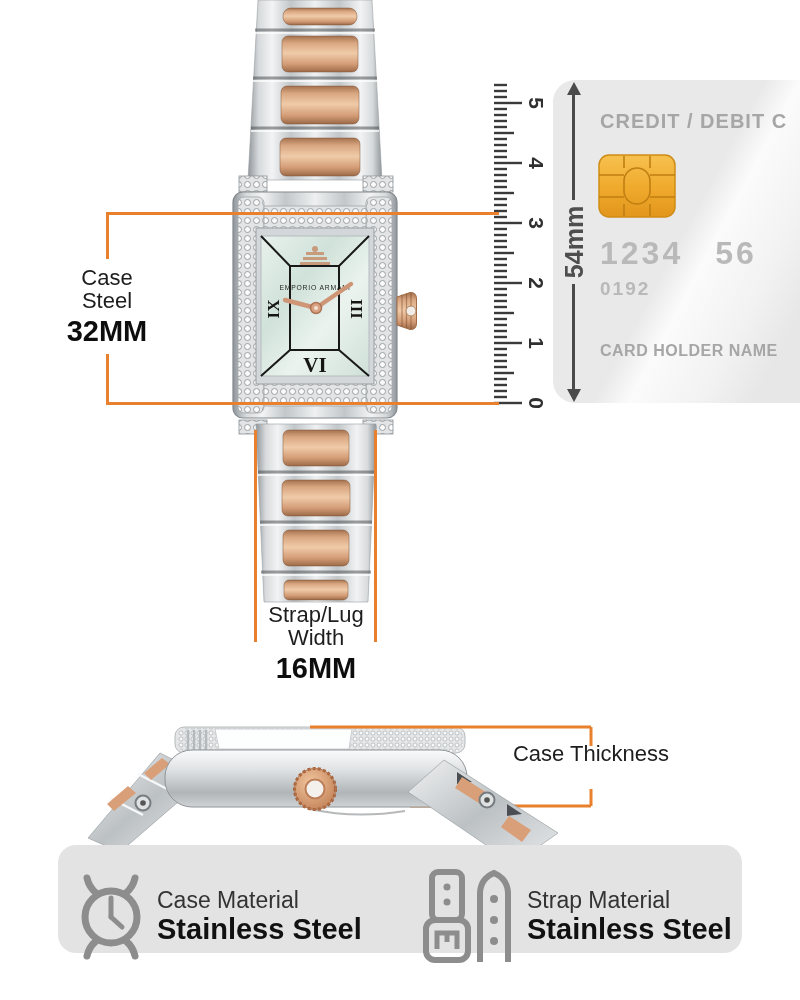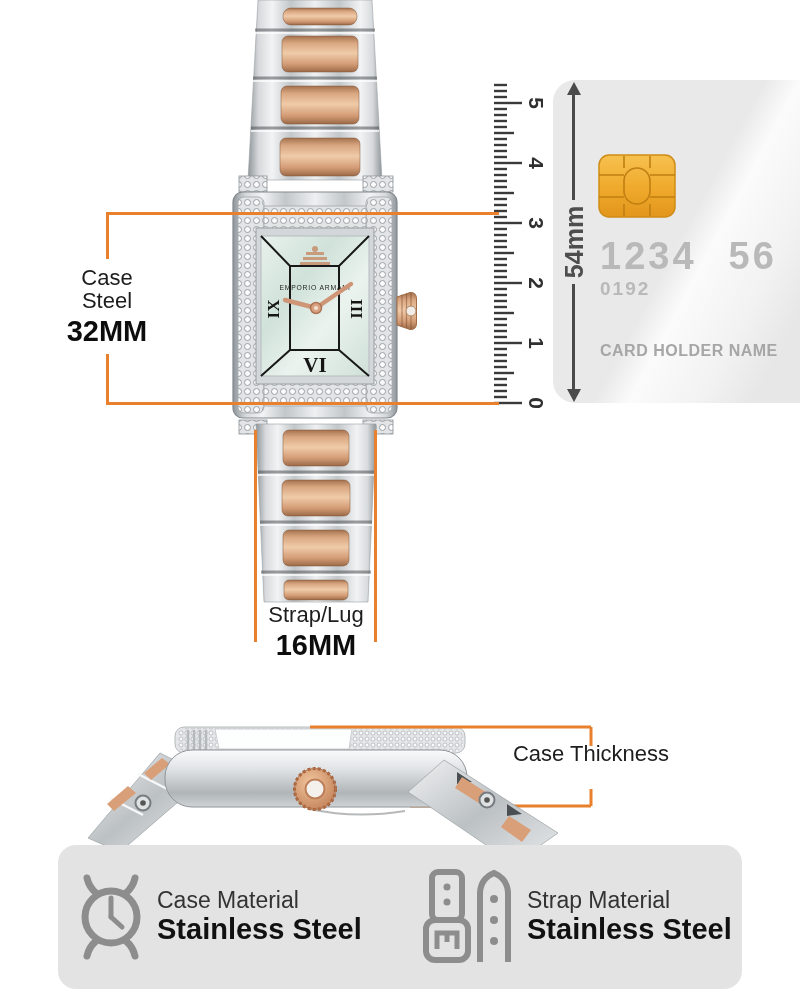--- a/index.html
+++ b/index.html
@@ -23,39 +23,40 @@
   .arrow-head.down{border-top:13px solid #4a4a4a;}
   .card-height-label{position:absolute;left:529px;top:229px;width:90px;height:26px;
       transform:rotate(-90deg);text-align:center;font-size:25px;font-weight:800;color:#4e4e4e;line-height:26px;}
   
   .card{position:absolute;left:553px;top:80px;width:270px;height:323px;border-radius:22px;
         background:linear-gradient(118deg,#e9e9e9 0%,#e9e9e9 48%,#fbfbfb 56%,#f2f2f2 72%,#e7e7e7 84%);
         overflow:hidden;}
   .card .title{position:absolute;left:47px;top:30px;font-size:20px;font-weight:800;
                letter-spacing:1px;color:#a6a6a6;white-space:nowrap;}
   .card .chip{position:absolute;left:45px;top:74px;}
-  .card .numbers{position:absolute;left:47px;top:155px;font-size:38px;font-weight:800;
+  .card .numbers{position:absolute;left:47px;top:155px;font-size:32px;font-weight:800;
                  letter-spacing:3px;color:#b9b9b9;white-space:nowrap;}
   .card .numbers .g2{margin-left:32px;}
   .card .subnum{position:absolute;left:47px;top:198px;font-size:19px;font-weight:800;
                 letter-spacing:2px;color:#b9b9b9;}
   .card .holder{position:absolute;left:47px;top:262px;font-size:16px;font-weight:800;
                 letter-spacing:.5px;color:#a6a6a6;white-space:nowrap;}
   
-  .panel{position:absolute;left:58px;top:845px;width:684px;height:144px;border-radius:18px;
+  .panel{position:absolute;left:58px;top:845px;width:684px;height:108px;border-radius:18px;
          background:#e3e3e4;}
   .feature-label{position:absolute;font-size:23px;font-weight:500;color:#333;}
   .feature-value{position:absolute;font-size:29px;font-weight:800;color:#111;}
 </style>
 </head>
 <body>
 
 <div class="stage">
 
   <div class="card">
+    <div class="title">CREDIT / DEBIT C</div>
     <svg class="chip" width="78" height="64" viewBox="0 0 78 64">
       <defs>
         <linearGradient id="gold" x1="0" y1="0" x2="0" y2="1">
           <stop offset="0" stop-color="#f7c14f"></stop>
             <stop offset=".55" stop-color="#efa92b"></stop>
             <stop offset="1" stop-color="#e2961c"></stop>
         </linearGradient>
       </defs>
       <rect x="1" y="1" width="76" height="62" rx="10" fill="url(#gold)" stroke="#cf8c16" stroke-width="1.5"></rect>
       <path d="M1,21 H26 M52,21 H77 M1,43 H26 M52,43 H77 M26,2 V14 M52,2 V14 M26,50 V62 M52,50 V62" stroke="#c07f12" stroke-width="1.6" fill="none"></path>
@@ -239,20 +240,21 @@
   <div class="meas" style="left:37px;top:266px;width:140px">
     <div class="lbl">Case</div>
     <div class="lbl">Steel</div>
     <div class="val">32MM</div>
   </div>
 
   <div class="an" style="left:254px;top:430px;width:3px;height:212px"></div>
   <div class="an" style="left:374px;top:430px;width:3px;height:212px"></div>
   <div class="meas" style="left:236px;top:603px;width:160px">
     <div class="lbl">Strap/Lug</div>
+    <div class="lbl">Width</div>
     <div class="val">16MM</div>
   </div>
 
   <svg class="abs" style="left:10px;top:688px" width="650" height="175" viewBox="0 0 650 175">
     <defs>
       <linearGradient id="silvDiag" x1="0" y1="0" x2="1" y2="1">
         <stop offset="0" stop-color="#f0f1f2"></stop>
           <stop offset=".5" stop-color="#bcc1c4"></stop>
           <stop offset="1" stop-color="#e7e9ea"></stop>
       </linearGradient>

